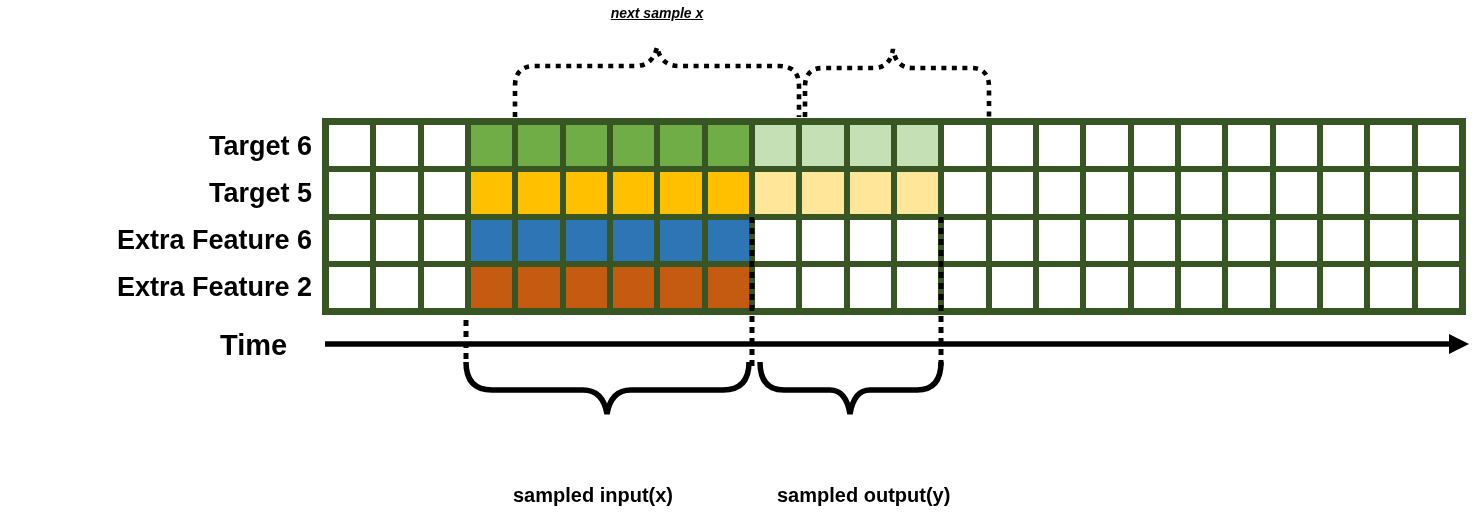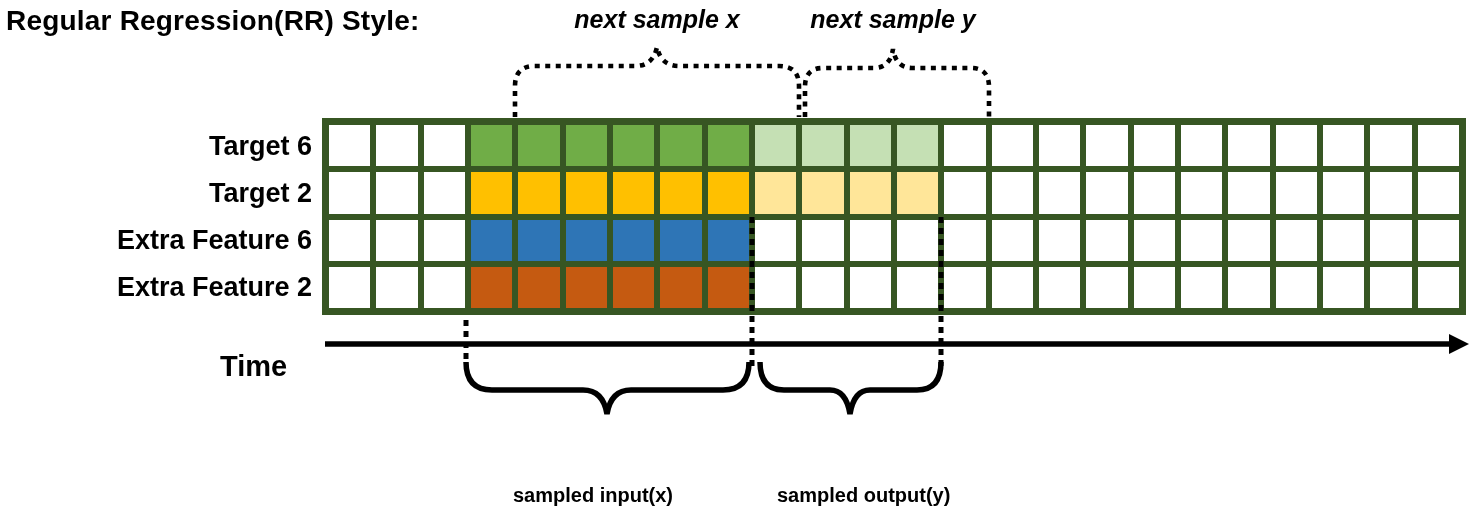--- a/index.html
+++ b/index.html
@@ -2,51 +2,49 @@
 <html><head>
 <meta charset="utf-8">
 <style>
   html,body{margin:0;padding:0;background:#ffffff;}
   #canvas{
     position:relative;width:1476px;height:516px;background:#ffffff;overflow:hidden;
     font-family:"Liberation Sans","DejaVu Sans",sans-serif;color:#000;
   }
   .abs{position:absolute;}
   #title{left:6px;top:5px;font-size:28px;font-weight:bold;letter-spacing:0.2px;}
-  .brace-label{top:5px;font-size:25px;font-style:italic;font-weight:600;transform:translateX(-50%);white-space:nowrap;}
+  .brace-label{top:5px;font-size:14px;font-style:italic;font-weight:600;transform:translateX(-50%);white-space:nowrap;text-decoration:underline;}
   #row-labels .row-label{
     position:absolute;left:0;width:312px;height:42px;
     display:flex;align-items:center;justify-content:flex-end;
     font-size:27px;font-weight:bold;white-space:nowrap;
   }
   #sample-grid{
     left:322px;top:118px;width:1144px;height:197px;box-sizing:border-box;
     background:#375623;padding:7px;display:grid;gap:6px;
     grid-template-columns:repeat(24,1fr);grid-template-rows:repeat(4,1fr);
   }
   #sample-grid .cell{background:#fff;}
-  #time-label{left:220px;top:329px;font-size:29px;font-weight:bold;margin-top:21px;}
+  #time-label{left:220px;top:329px;font-size:29px;font-weight:bold;}
   .note-block{top:423px;font-size:20px;font-weight:600;line-height:29px;white-space:pre;}
   #input-note{left:513px;}
   #output-note{left:777px;}
   svg{position:absolute;left:0;top:0;pointer-events:none;}
 </style>
 </head>
 <body>
 
 <div id="canvas">
 
-  <div class="abs" id="title">Regular Regression(RR) Style:</div>
 
   <div class="abs brace-label" style="left:657px;">next sample x</div>
-  <div class="abs brace-label" style="left:893px;">next sample y</div>
 
   <div id="row-labels">
     <div class="row-label" style="top:125px;">Target 6</div>
-    <div class="row-label" style="top:172px;">Target 2</div>
+    <div class="row-label" style="top:172px;">Target 5</div>
     <div class="row-label" style="top:219.5px;">Extra Feature 6</div>
     <div class="row-label" style="top:266.75px;">Extra Feature 2</div>
   </div>
 
   <div class="abs" id="sample-grid">
       <div class="cell"></div>
       <div class="cell"></div>
       <div class="cell"></div>
       <div class="cell" style="background: rgb(112, 173, 71);"></div>
       <div class="cell" style="background: rgb(112, 173, 71);"></div>

